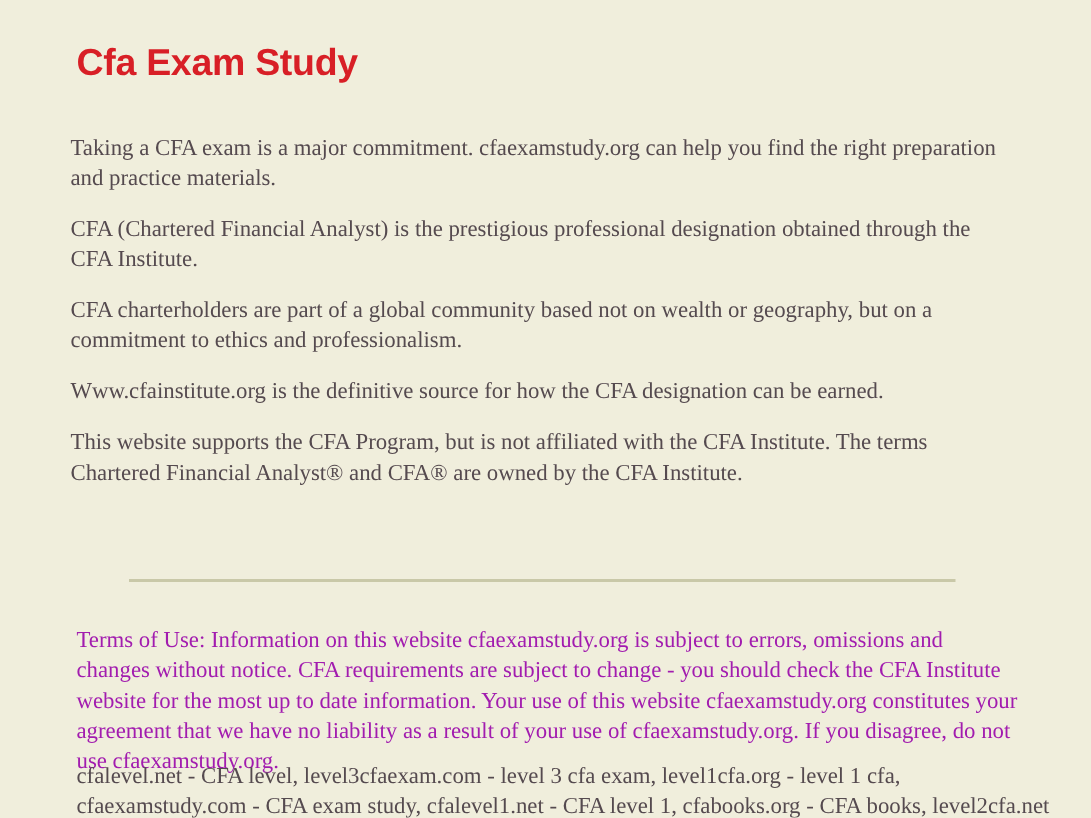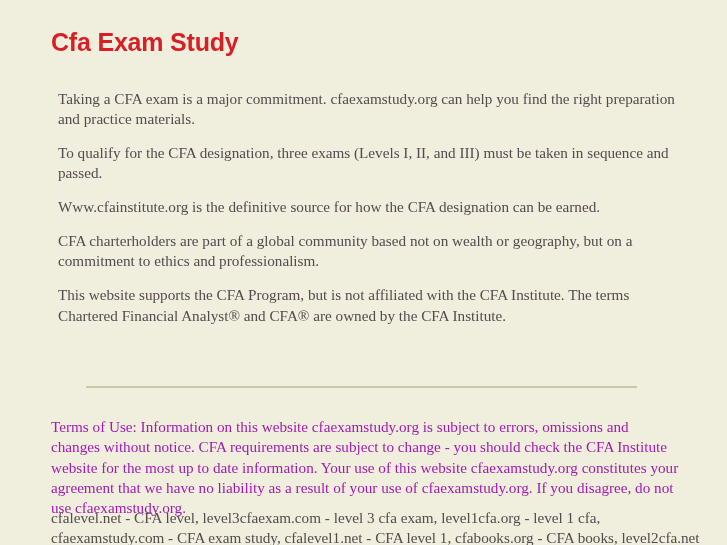--- a/index.html
+++ b/index.html
@@ -28,21 +28,21 @@
     top: 29px;
     font-family: "Liberation Sans", "DejaVu Sans", sans-serif;
     font-size: 25px;
     font-weight: bold;
     letter-spacing: -0.2px;
     color: #d81f26;
     line-height: 1.1;
   }
   .content {
     position: absolute;
-    left: 58px;
+    left: 47px;
     top: 89px;
     width: 626px;
   }
   .content p {
     margin: 0 0 14px 0;
     font-size: 15.2px;
     line-height: 1.32;
     color: #554a4f;
     text-align: left;
   }
@@ -90,23 +90,23 @@
 </style>
 </head>
 <body>
 
 <div class="page">
 
   <h1 class="site-title">Cfa Exam Study</h1>
 
   <div class="content">
     <p>Taking a CFA exam is a major commitment. cfaexamstudy.org can help you find the right preparation and practice materials.</p>
-    <p>To qualify for the CFA designation, three exams (Levels I, II, and III) must be taken in sequence and passed.</p>
+    <p>CFA (Chartered Financial Analyst) is the prestigious professional designation obtained through the CFA Institute.</p>
+    <p>CFA charterholders are part of a global community based not on wealth or geography, but on a commitment to ethics and professionalism.</p>
     <p>Www.cfainstitute.org is the definitive source for how the CFA designation can be earned.</p>
-    <p>CFA charterholders are part of a global community based not on wealth or geography, but on a commitment to ethics and professionalism.</p>
     <p>This website supports the CFA Program, but is not affiliated with the CFA Institute. The terms Chartered Financial Analyst® and CFA® are owned by the CFA Institute.</p>
   </div>
 
   <div class="divider-wrap">
     <hr class="divider">
   </div>
 
   <div class="terms">
     <p>Terms of Use: Information on this website cfaexamstudy.org is subject to errors, omissions and changes without notice. CFA requirements are subject to change - you should check the CFA Institute website for the most up to date information. Your use of this website cfaexamstudy.org constitutes your agreement that we have no liability as a result of your use of cfaexamstudy.org. If you disagree, do not use cfaexamstudy.org.</p>
   </div>

